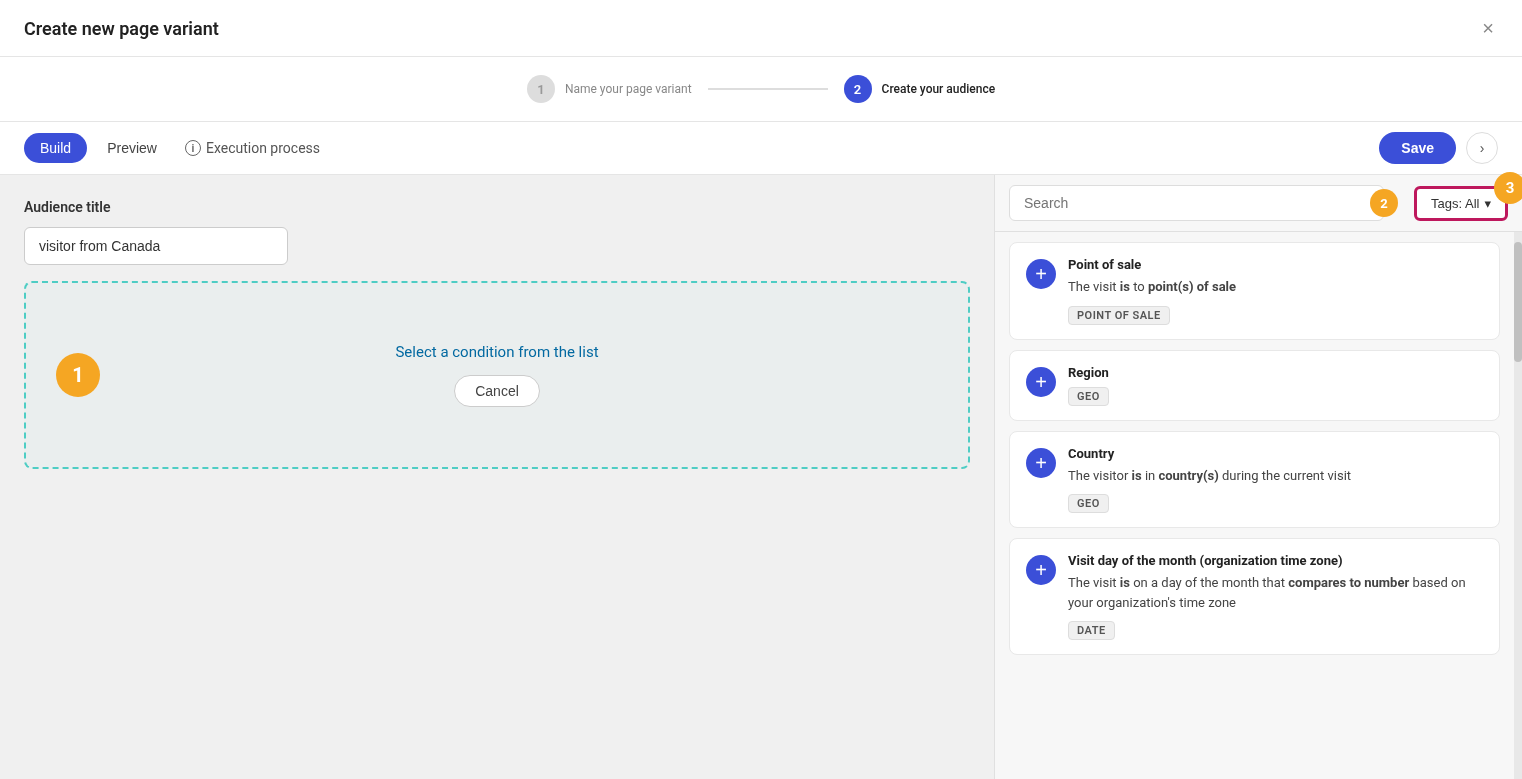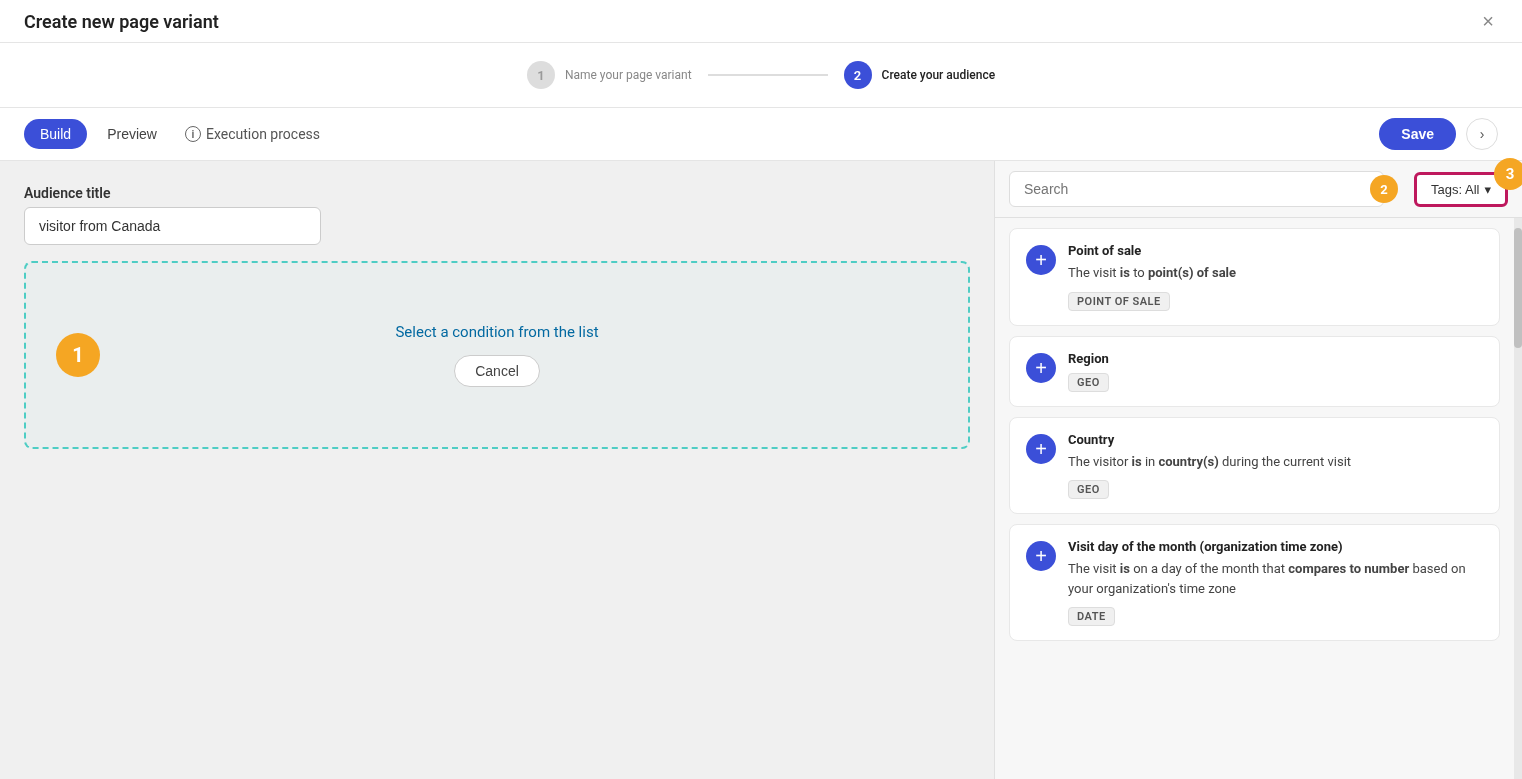--- a/index.html
+++ b/index.html
@@ -10,21 +10,21 @@
       min-height: 779px;
       background: #fff;
       display: flex;
       flex-direction: column;
     }
 
     .modal-header {
       display: flex;
       align-items: center;
       justify-content: space-between;
-      padding: 7px 24px;
+      padding: 14px 24px;
       border-bottom: 1px solid #e5e5e5;
       background: #fff;
     }
 
     .modal-title {
       font-size: 18px;
       font-weight: 600;
       color: #222;
     }
 
@@ -192,25 +192,25 @@
       padding: 24px;
       display: flex;
       flex-direction: column;
       gap: 16px;
     }
 
     .audience-title-label {
       font-size: 14px;
       font-weight: 600;
       color: #333;
-      margin-bottom: 6px;
+      margin-bottom: 12px;
     }
 
     .audience-title-input {
-      width: 297px;
+      width: 264px;
       padding: 10px 14px;
       border: 1px solid #ccc;
       border-radius: 6px;
       font-size: 14px;
       color: #333;
       background: #fff;
       outline: none;
     }
 
     .condition-drop-zone {

